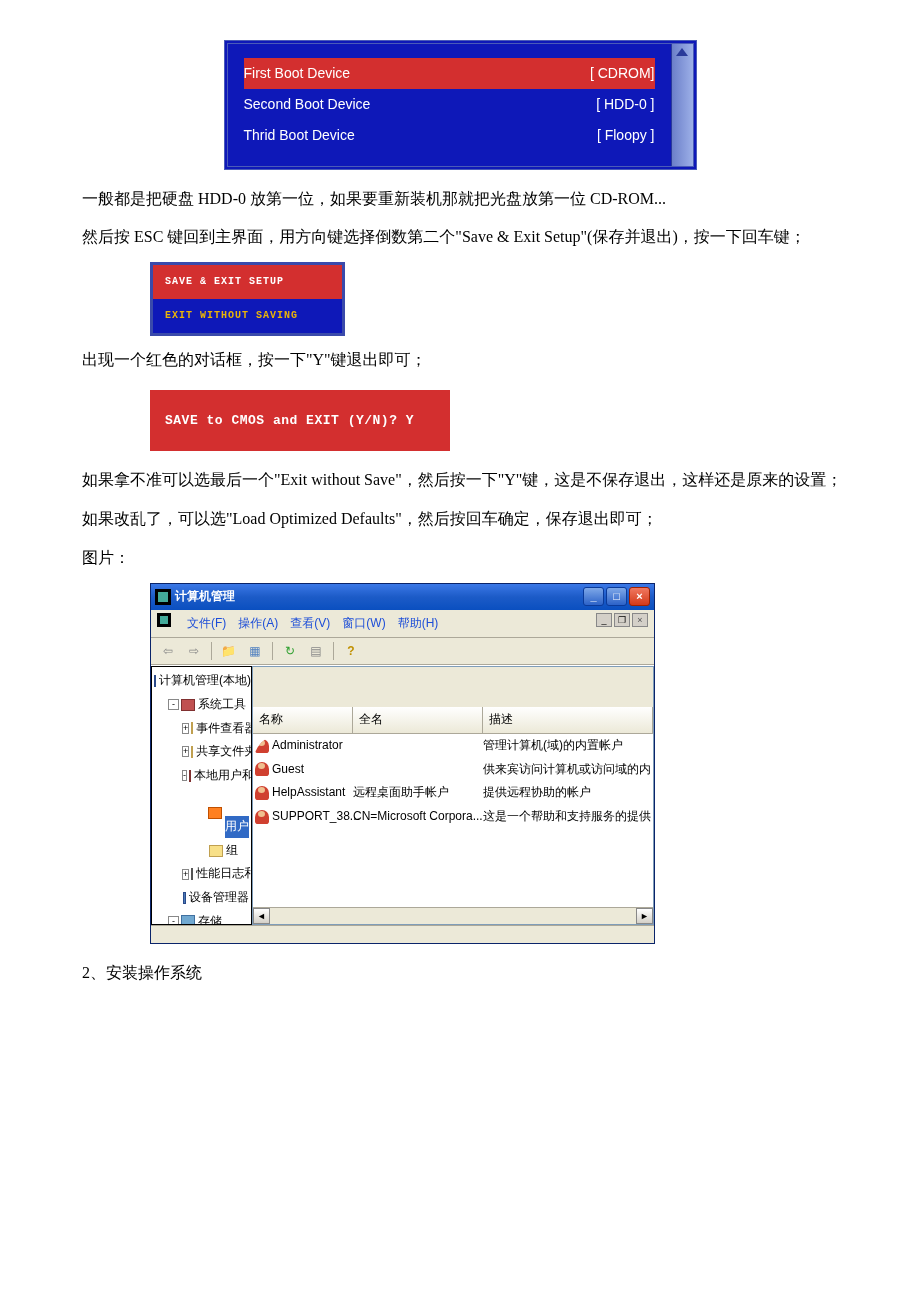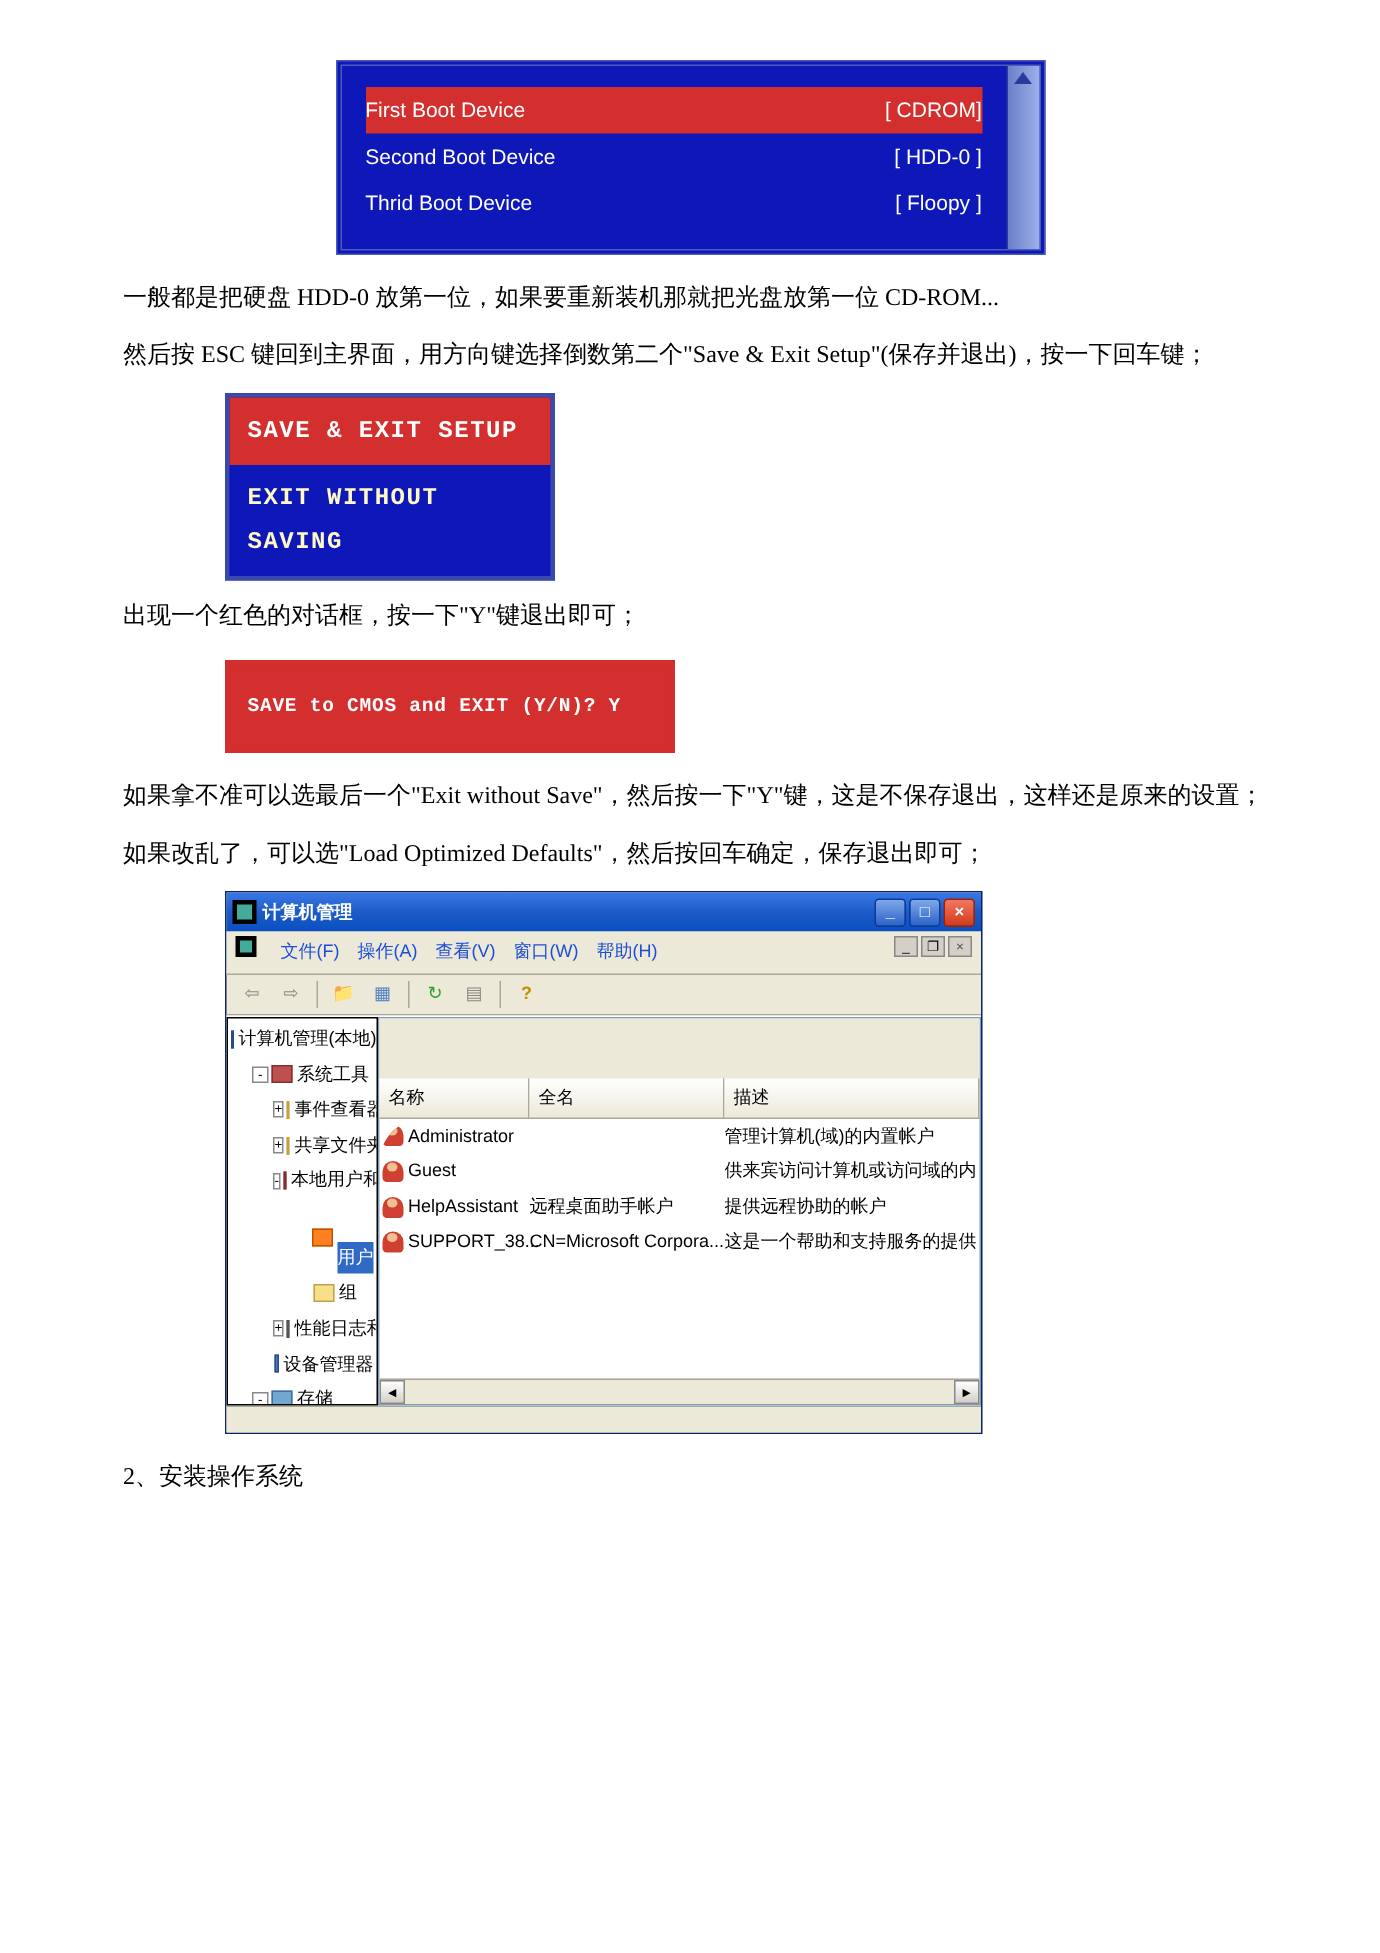--- a/index.html
+++ b/index.html
@@ -64,31 +64,31 @@
       left: 4px;
       width: 0; height: 0;
       border-left: 6px solid transparent;
       border-right: 6px solid transparent;
       border-bottom: 8px solid #2a3a9a;
     }
 
     
     .bios-save {
       margin: 0 0 10px 100px;
-      width: 220px;
+      width: 195px;
       border: 3px solid #3a4aab;
       background: #0e18b8;
       padding: 0;
       font-family: "Courier New", monospace;
       font-weight: bold;
-      font-size: 16px;
+      font-size: 10px;
     }
     .bios-save-row {
       padding: 8px 12px;
-      color: #fef9c3;
+      color: #eab308;
       letter-spacing: 1px;
     }
     .bios-save-row.sel {
       background: #d32f2f;
       color: #fff;
     }
 
     
     .cmos-box {
       margin: 15px 0 15px 100px;
@@ -342,20 +342,21 @@
   </div>
 
   <p class="paragraph">出现一个红色的对话框，按一下"Y"键退出即可；</p>
 
   <div class="cmos-box">
     <span>SAVE to CMOS and EXIT (Y/N)? Y</span>
   </div>
 
   <p class="paragraph" style="text-indent:2em;">如果拿不准可以选最后一个"Exit without Save"，然后按一下"Y"键，这是不保存退出，这样还是原来的设置；</p>
   <p class="paragraph">如果改乱了，可以选"Load Optimized Defaults"，然后按回车确定，保存退出即可；</p>
+  <p class="paragraph">图片：</p>
 
   <div class="mmc-window">
     <div class="mmc-titlebar">
       <span class="mmc-icon"></span>
       <span class="mmc-title">计算机管理</span>
       <div class="win-btns">
         <div class="win-btn">_</div>
         <div class="win-btn">□</div>
         <div class="win-btn close">×</div>
       </div>

